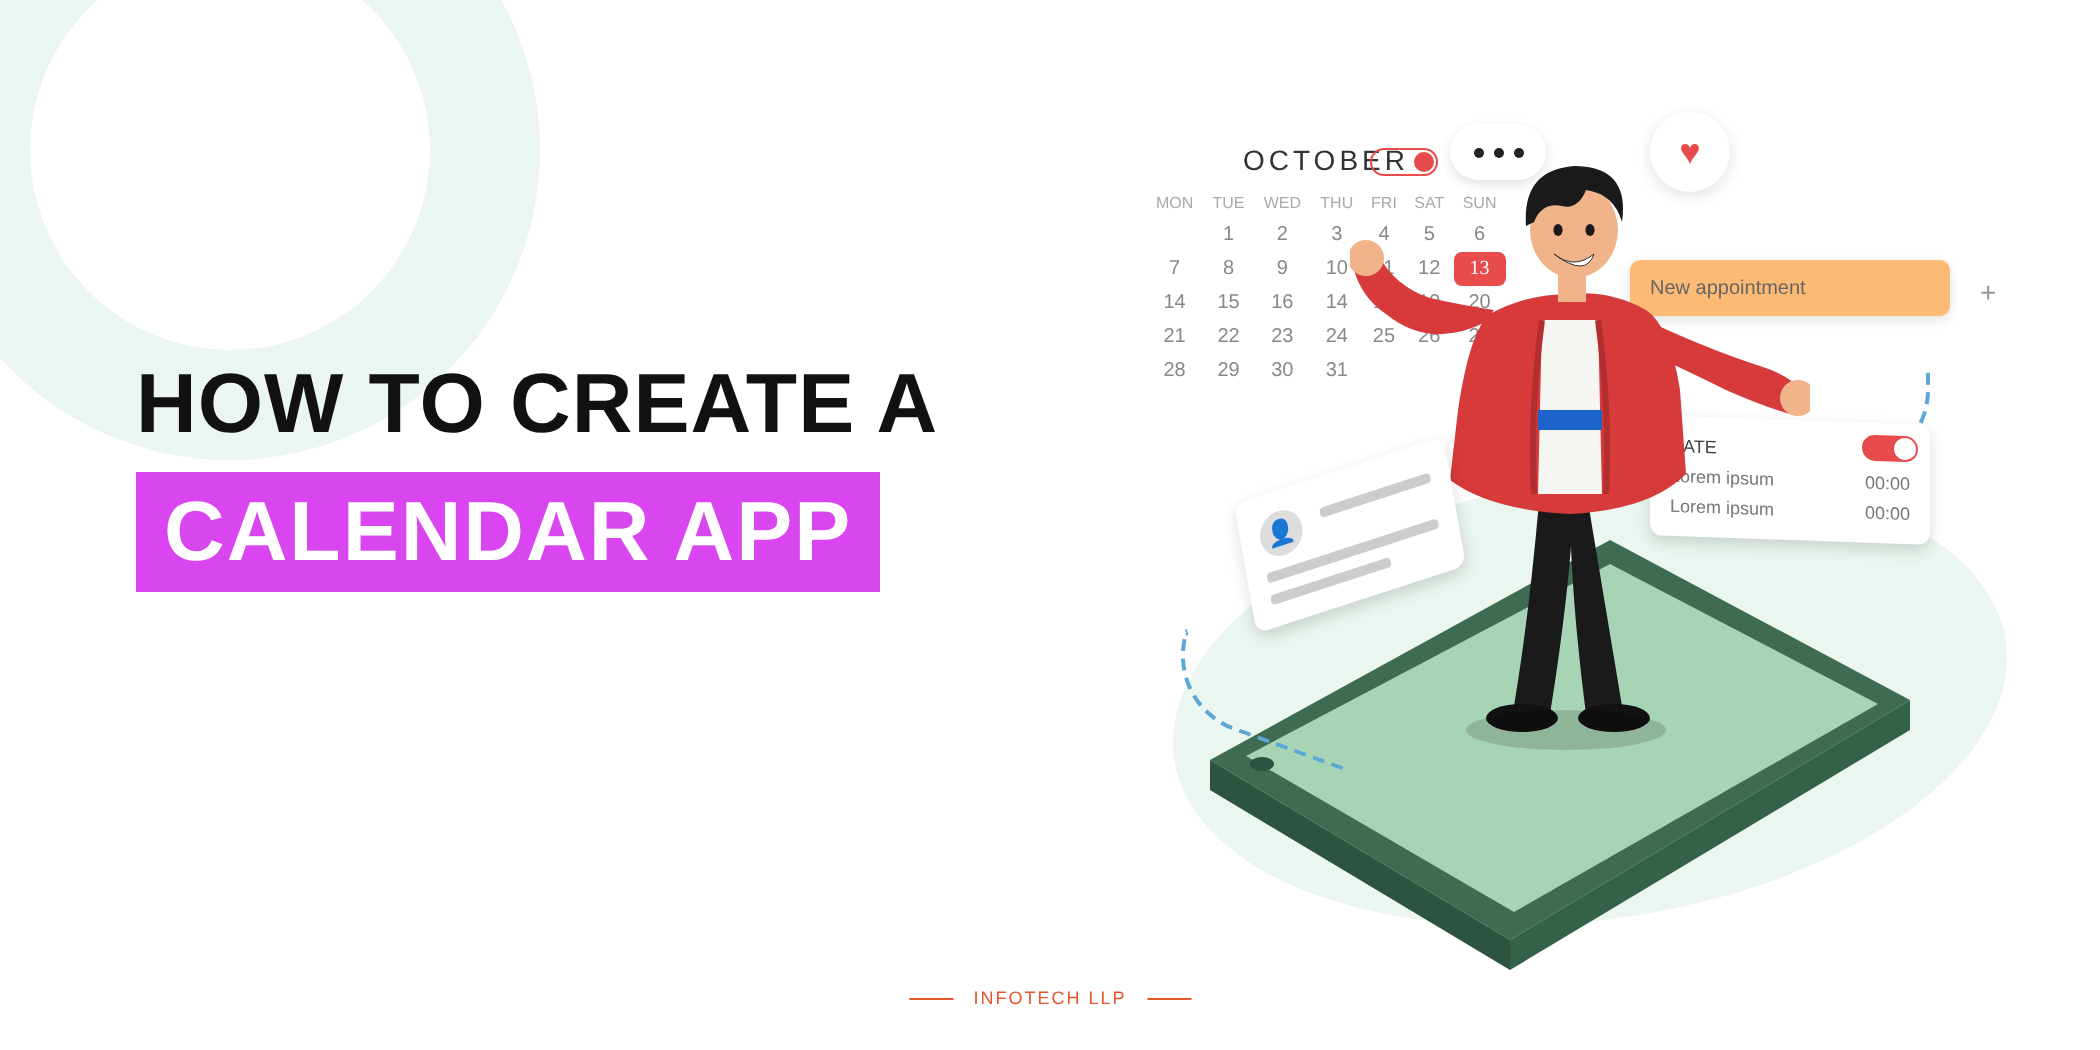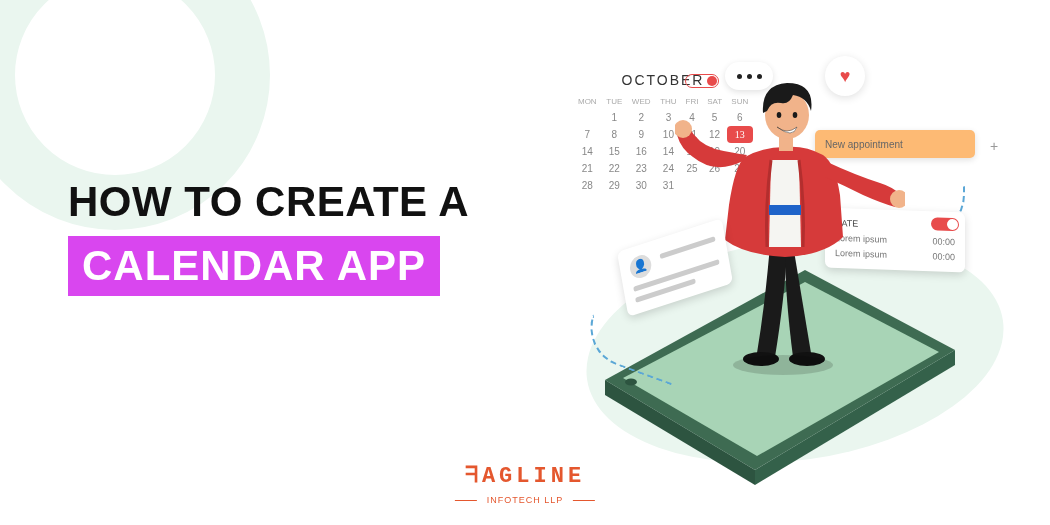--- a/index.html
+++ b/index.html
@@ -450,15 +450,14 @@
     <path d="M102 62 Q112 70 122 62 Q118 74 102 62 Z" fill="#fff" stroke="#333" stroke-width="0.5"></path>
 
     <path d="M96 95 Q90 140 92 182" stroke="#b32e2e" stroke-width="3" fill="none"></path>
     <path d="M124 95 Q130 140 128 182" stroke="#b32e2e" stroke-width="3" fill="none"></path>
 
     <ellipse cx="108" cy="300" rx="50" ry="10" fill="rgba(0,0,0,0.15)"></ellipse>
   </svg>
 </div>
 
 <div class="logo">
-  <div class="logo-main">ᖷAGLINE</div>
   <div class="logo-sub">INFOTECH LLP</div>
 </div>
 
 </body></html>

